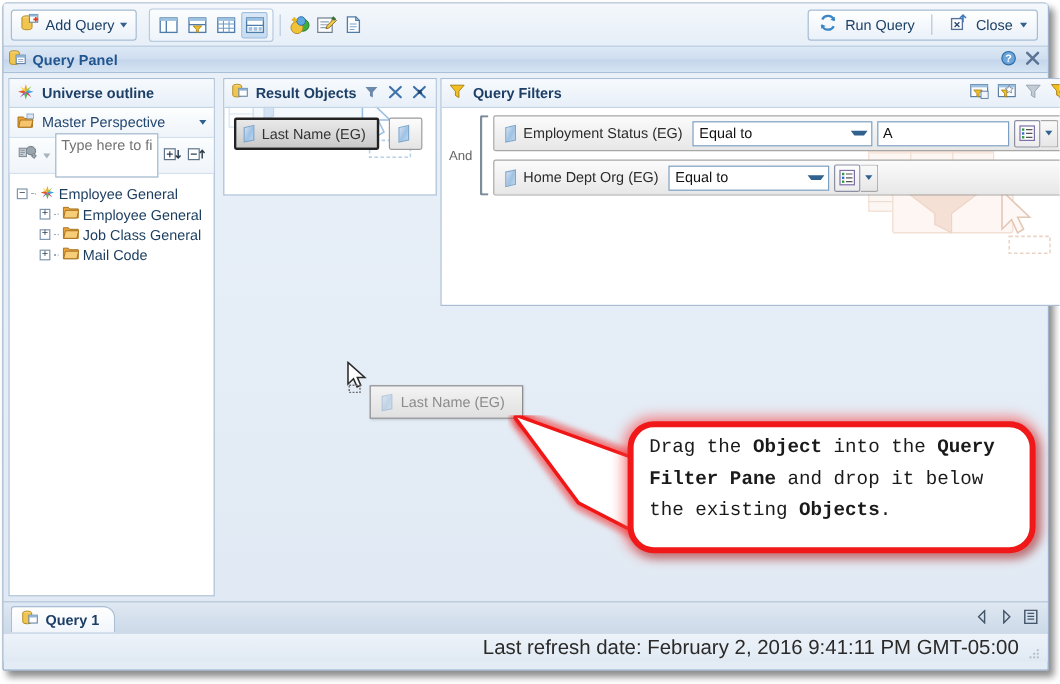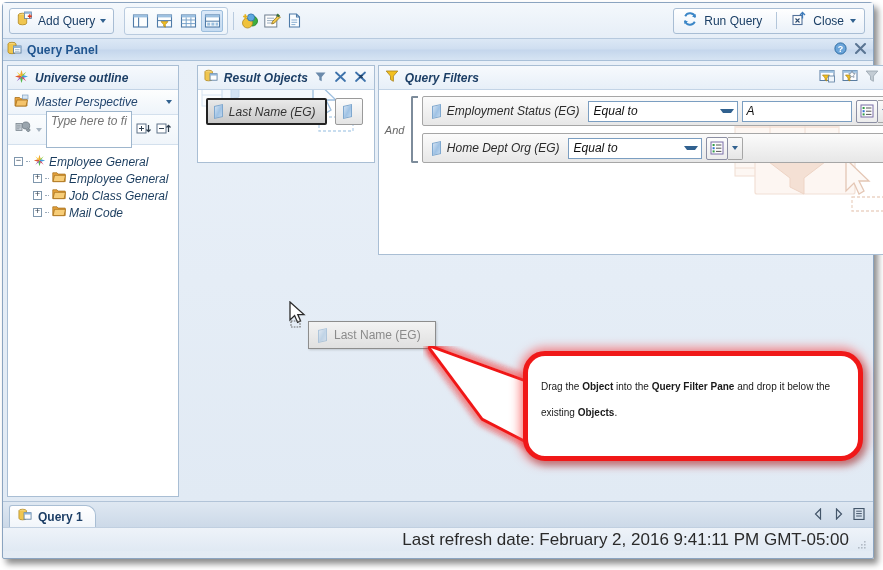--- a/index.html
+++ b/index.html
@@ -69,21 +69,21 @@
   .tb-right { position:absolute; right:8px; display:flex; align-items:center; }
   .tb-right .box {
     display:flex; align-items:center; gap:6px; height:26px; padding:0 8px;
     background: linear-gradient(180deg,#ffffff 0%,#eaf1f9 100%);
     border:1px solid #a8bdd4; border-radius:3px; color:#1b3f66; cursor:pointer;
   }
   .vsep { width:1px; height:17px; background:#b3c6da; margin:0 8px; }
   .caret { width:0;height:0;border-left:3.5px solid transparent;border-right:3.5px solid transparent;border-top:4px solid #31618f; }
 
   
-  #content { display:flex; height: 440px; padding: 4px; gap: 18px; background: linear-gradient(180deg,#e9f0f8,#e1eaf4); font-style: italic; }
+  #content { display:flex; height: 440px; padding: 4px; gap: 7px; background: linear-gradient(180deg,#e9f0f8,#e1eaf4); }
 
   
   #left {
     width: 204px;
     background:#ffffff;
     border:1px solid #a9bed4;
     display:flex; flex-direction:column;
   }
   .panel-hd {
     height:24px; display:flex; align-items:center; gap:6px; padding:0 6px;
@@ -239,23 +239,23 @@
   
   #callout { position:absolute; left:420px; top:343px; z-index:50; width:450px; height:125px; }
   #callout .bubble {
     position:absolute; left:100px; top:5px; width:340px; height:110px;
     background:#fff;
     border:5px solid #f01818;
     border-radius:22px;
     box-shadow: 0 0 10px 4px rgba(255,70,70,.55), 3px 4px 7px rgba(0,0,0,.35);
   }
   #callout .txt {
-    position:absolute; left:118px; top:28px; width:308px;
-    font-family:Liberation Sans, sans-serif;
-    font-size:10px; line-height:26px; color:#1a1a1a;
+    position:absolute; left:118px; top:14px; width:308px;
+    font-family:Liberation Mono, monospace;
+    font-size:16px; line-height:26px; color:#1a1a1a;
     z-index:3;
   }
   #callout .txt b { font-weight:bold; }
 </style>
 </head>
 <body>
 
 <div id="window">
 
   <div id="toolbar">

